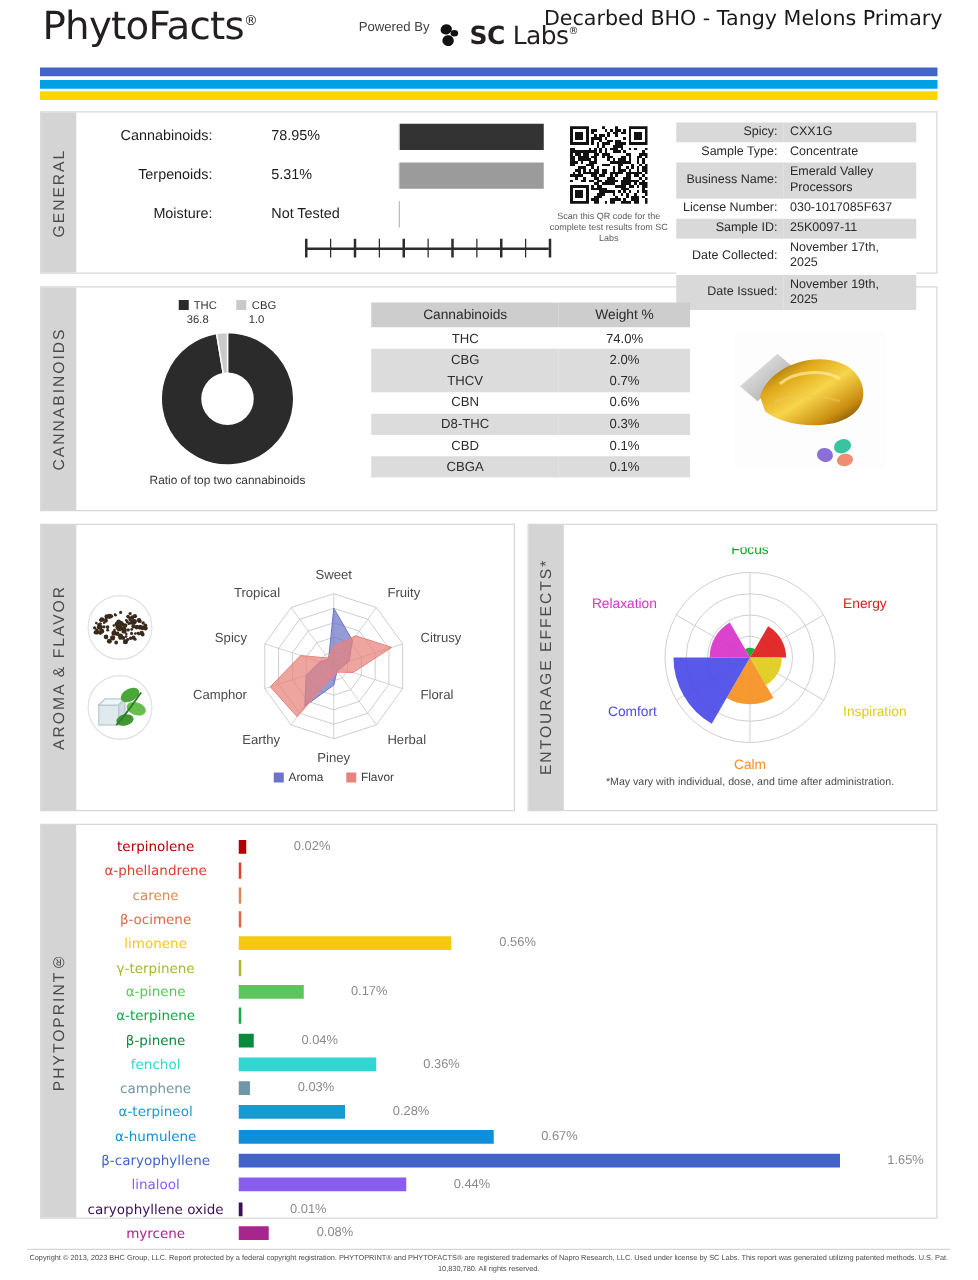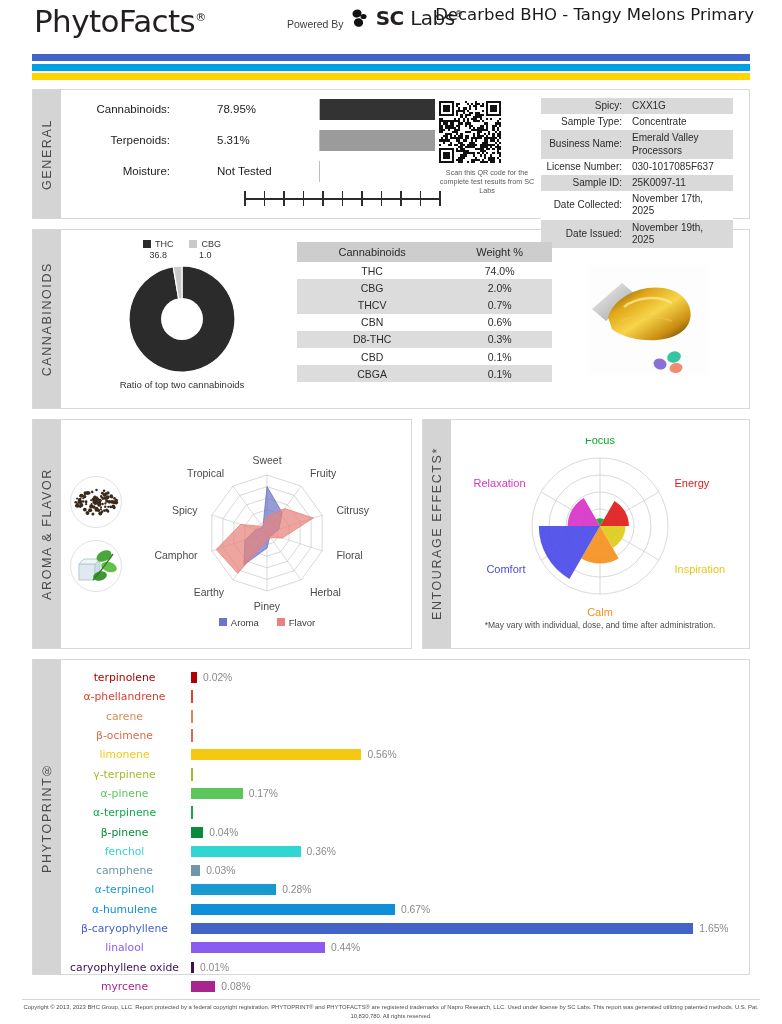--- a/index.html
+++ b/index.html
@@ -11,21 +11,21 @@
     color:#231f20;
     position:relative;
     overflow:hidden;
   }
   .page { width:782px; height:1024px; position:relative; padding:0 12px; }
 
   
   .header { height:52px; display:flex; align-items:flex-start; padding:6px 20px 0 22px; position:relative; }
   .brand { font-size:31px; font-weight:400; letter-spacing:-0.6px; line-height:1; font-family:"DejaVu Sans", sans-serif; }
   .brand .reg { font-size:11px; vertical-align:super; }
-  .powered { position:absolute; left:275px; top:6px; display:flex; align-items:flex-end; gap:6px; }
+  .powered { position:absolute; left:275px; top:16px; display:flex; align-items:flex-start; gap:6px; }
   .powered-txt { font-size:10.5px; color:#3d3d3d; }
   .sclabs { display:flex; align-items:center; gap:4px; }
   .sclabs-txt { font-size:20px; font-weight:bold; letter-spacing:-0.5px; font-family:"DejaVu Sans", sans-serif; }
   .sclabs-txt .reg2 { font-size:8px; vertical-align:super; font-weight:normal; }
   .sample-title { position:absolute; right:16px; top:4px; width:330px; text-align:right;
                   font-size:16.5px; line-height:1.28; color:#1a1a1a; font-family:"DejaVu Sans", sans-serif; }
 
   
   .stripes { padding:0 20px; margin-top:2px; }
   .stripe { height:7px; margin-bottom:2.5px; }
@@ -50,21 +50,21 @@
   .gen-left { width:370px; position:relative; }
   .gen-row { display:flex; align-items:center; height:22px; margin-bottom:9px;gap:40px; }
   .gen-key { width:108px; text-align:right; font-size:11.5px; padding-right:7px; color:#1d1d1d; }
   .gen-val { width:62px; text-align:left; font-size:11.5px; padding-right:5px; color:#1d1d1d; }
   .gen-track { flex:1; height:21px; position:relative; border-left:1px solid #bdbdbd; }
   .gen-bar { height:21px; }
   .axis { margin-left:175px; margin-top:4px; height:16px; position:relative; }
   .axis-line { position:absolute; left:0; right:0; top:7px; height:1.6px; background:#2c2c2c; }
   .tick { position:absolute; top:0px; width:1.6px; height:15px; background:#2c2c2c; }
 
-  .gen-qr { width:96px; display:flex; flex-direction:column; align-items:flex-start; padding-top:3px; }
+  .gen-qr { width:96px; display:flex; flex-direction:column; align-items:center; padding-top:3px; }
   .qr { width:62px; height:62px; }
   .qr-cap { font-size:7.2px; color:#5a5a5a; text-align:center; line-height:1.28; margin-top:5px; }
 
   .info-table { width:192px; font-size:10px; border-collapse:collapse; margin-left:6px; align-self:flex-start; }
   .info-table td { padding:2px 5px; line-height:1.22; }
   .info-table .k { text-align:right; width:86px; color:#2b2b2b; }
   .info-table .v { text-align:left; color:#2b2b2b; }
   .info-table tr:nth-child(odd) td { background:#d9d9d9; }
   .info-table tr:nth-child(even) td { background:#ffffff; }
 
@@ -100,21 +100,21 @@
 
   .ent-wrap { height:100%; display:flex; flex-direction:column; align-items:center; justify-content:center; padding:4px; }
   .ent-note { font-size:8.5px; color:#4a4a4a; margin-top:2px; }
 
   
   #phyto { height:316px; }
   .phyto-wrap { height:100%; padding:8px 10px 6px 4px; }
   .terp-row { display:flex; align-items:center; height:19.3px; }
   .terp-label { width:126px; text-align:center; font-size:10.8px; padding-right:7px; white-space:nowrap;
                 font-family:"DejaVu Sans", sans-serif; }
-  .terp-bar-wrap { flex:1; display:flex; align-items:flex-end; position:relative; }
+  .terp-bar-wrap { flex:1; display:flex; align-items:flex-end; position:relative;gap:32px; }
   .terp-bar { height:11px; min-width:1.5px; }
   .terp-val { font-size:10.3px; color:#8a8a8a; margin-left:6px; white-space:nowrap; }
 
   
   .footer { position:absolute; left:0; right:0; bottom:3px; padding:0 22px; }
   .footer-line { border-top:1px solid #d5d5d5; padding-top:3px; }
   .footer p { margin:0; font-size:5.9px; line-height:1.5; color:#4d4d4d; text-align:center; }
 </style>
 </head>
 <body>

